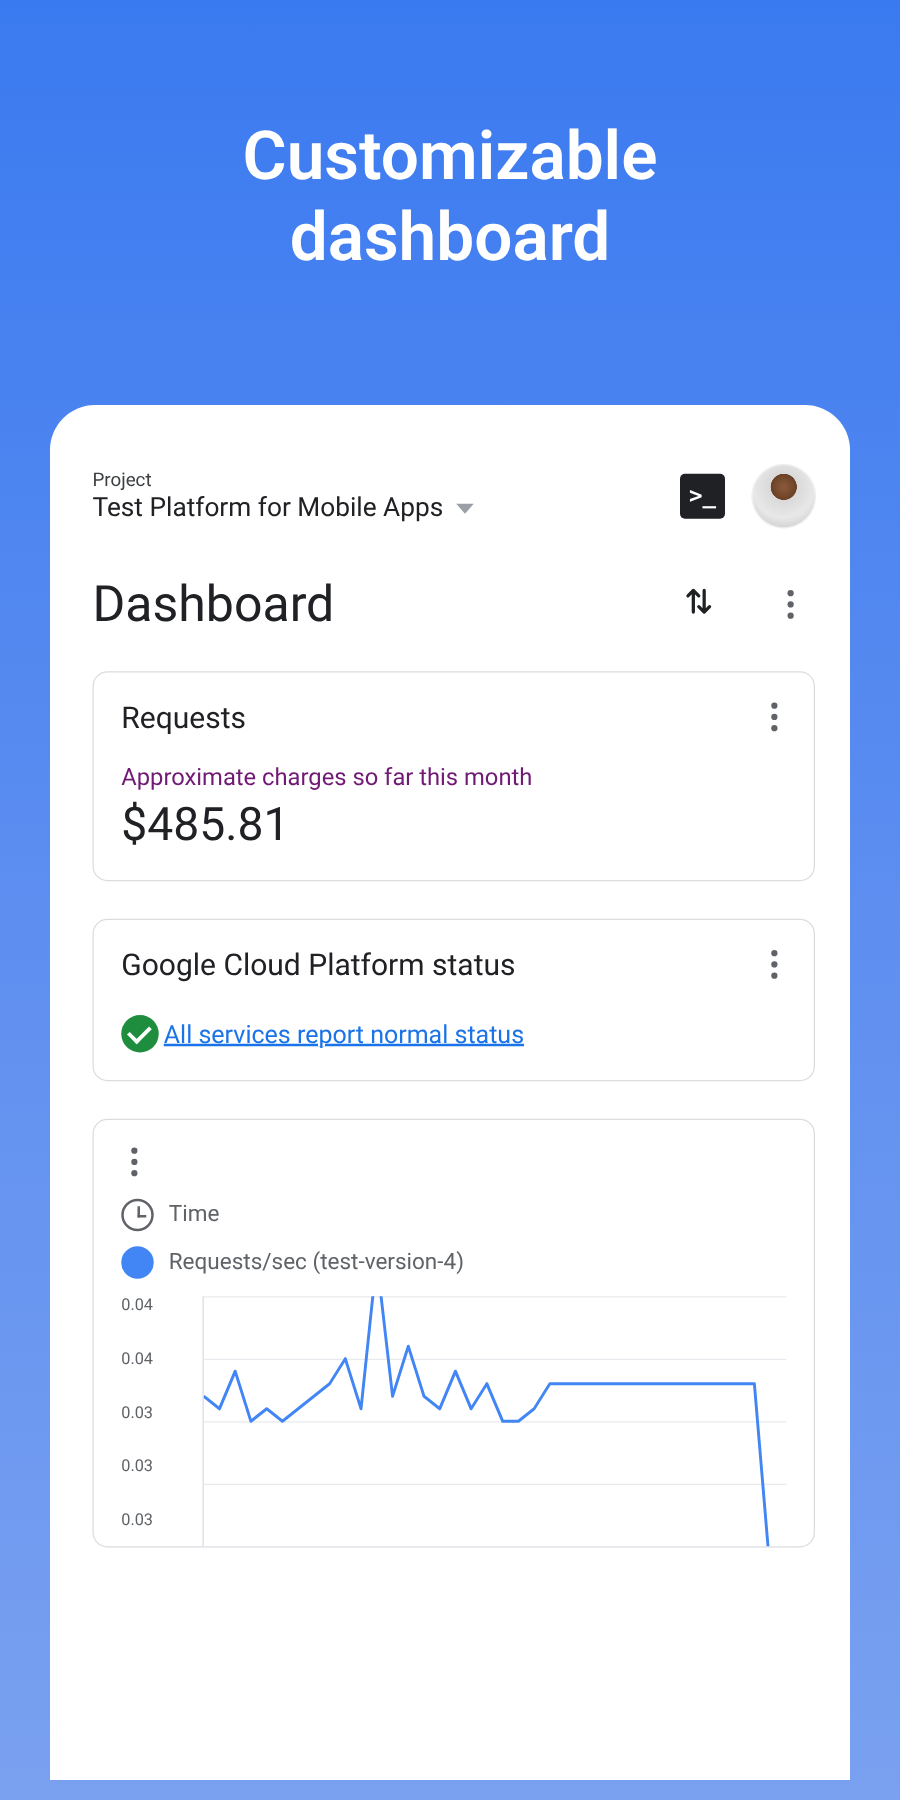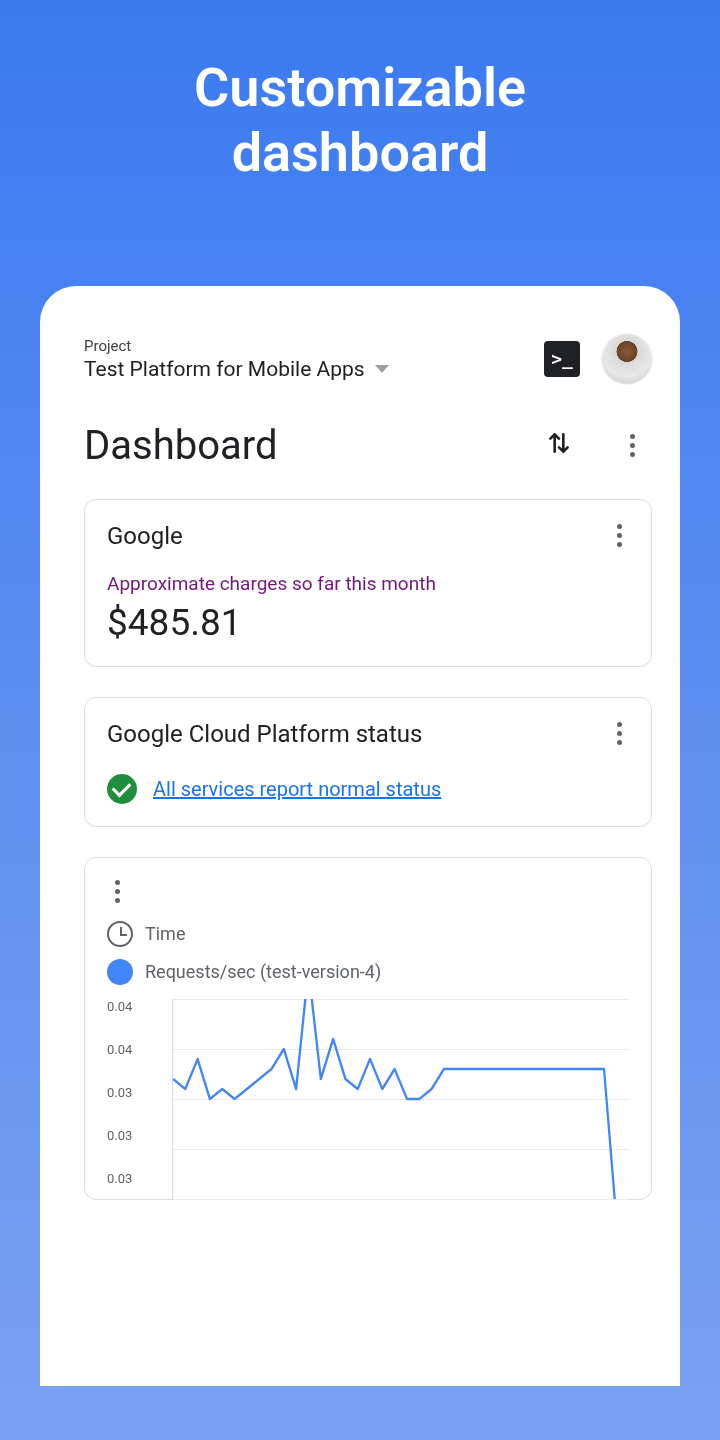--- a/index.html
+++ b/index.html
@@ -8,27 +8,27 @@
     font-family: 'Google Sans', 'Roboto', -apple-system, BlinkMacSystemFont, Arial, sans-serif;
     background: linear-gradient(180deg, #3a7af0 0%, #5d8ef0 50%, #7aa1f0 100%);
     overflow: hidden;
   }
   .hero {
     text-align: center;
     color: #fff;
     font-size: 54px;
     font-weight: 600;
     line-height: 1.2;
-    padding-top: 56px;
+    padding-top: 94px;
   }
   .phone {
     background: #fff;
     border-radius: 36px 36px 0 0;
     margin: 100px 40px 0 40px;
-    padding: 48px 28px 0 44px;
+    padding: 48px 28px 0 34px;
     height: 1100px;
     overflow: hidden;
   }
   .project-row {
     display: flex;
     align-items: center;
     justify-content: space-between;
   }
   .project-left { flex: 1; }
   .project-label {
@@ -126,21 +126,21 @@
     margin-top: 22px;
   }
   .card-value {
     font-size: 37px;
     color: #202124;
     margin-top: 6px;
   }
   .status-row {
     display: flex;
     align-items: center;
-    gap: 16px;
+    gap: 4px;
     margin-top: 26px;
   }
   .check-icon {
     width: 30px; height: 30px;
     background: #1e8e3e;
     border-radius: 50%;
     position: relative;
   }
   .check-icon::after {
     content: "";
@@ -263,21 +263,21 @@
       <div class="kebab">
         <span></span>
           <span></span>
           <span></span>
       </div>
     </div>
   </div>
 
   <div class="card">
     <div class="card-head">
-      <div class="card-title">Google</div>
+      <div class="card-title">Requests</div>
       <div class="kebab">
         <span></span>
           <span></span>
           <span></span>
       </div>
     </div>
     <div class="card-sub">Approximate charges so far this month</div>
     <div class="card-value">$485.81</div>
   </div>
 

